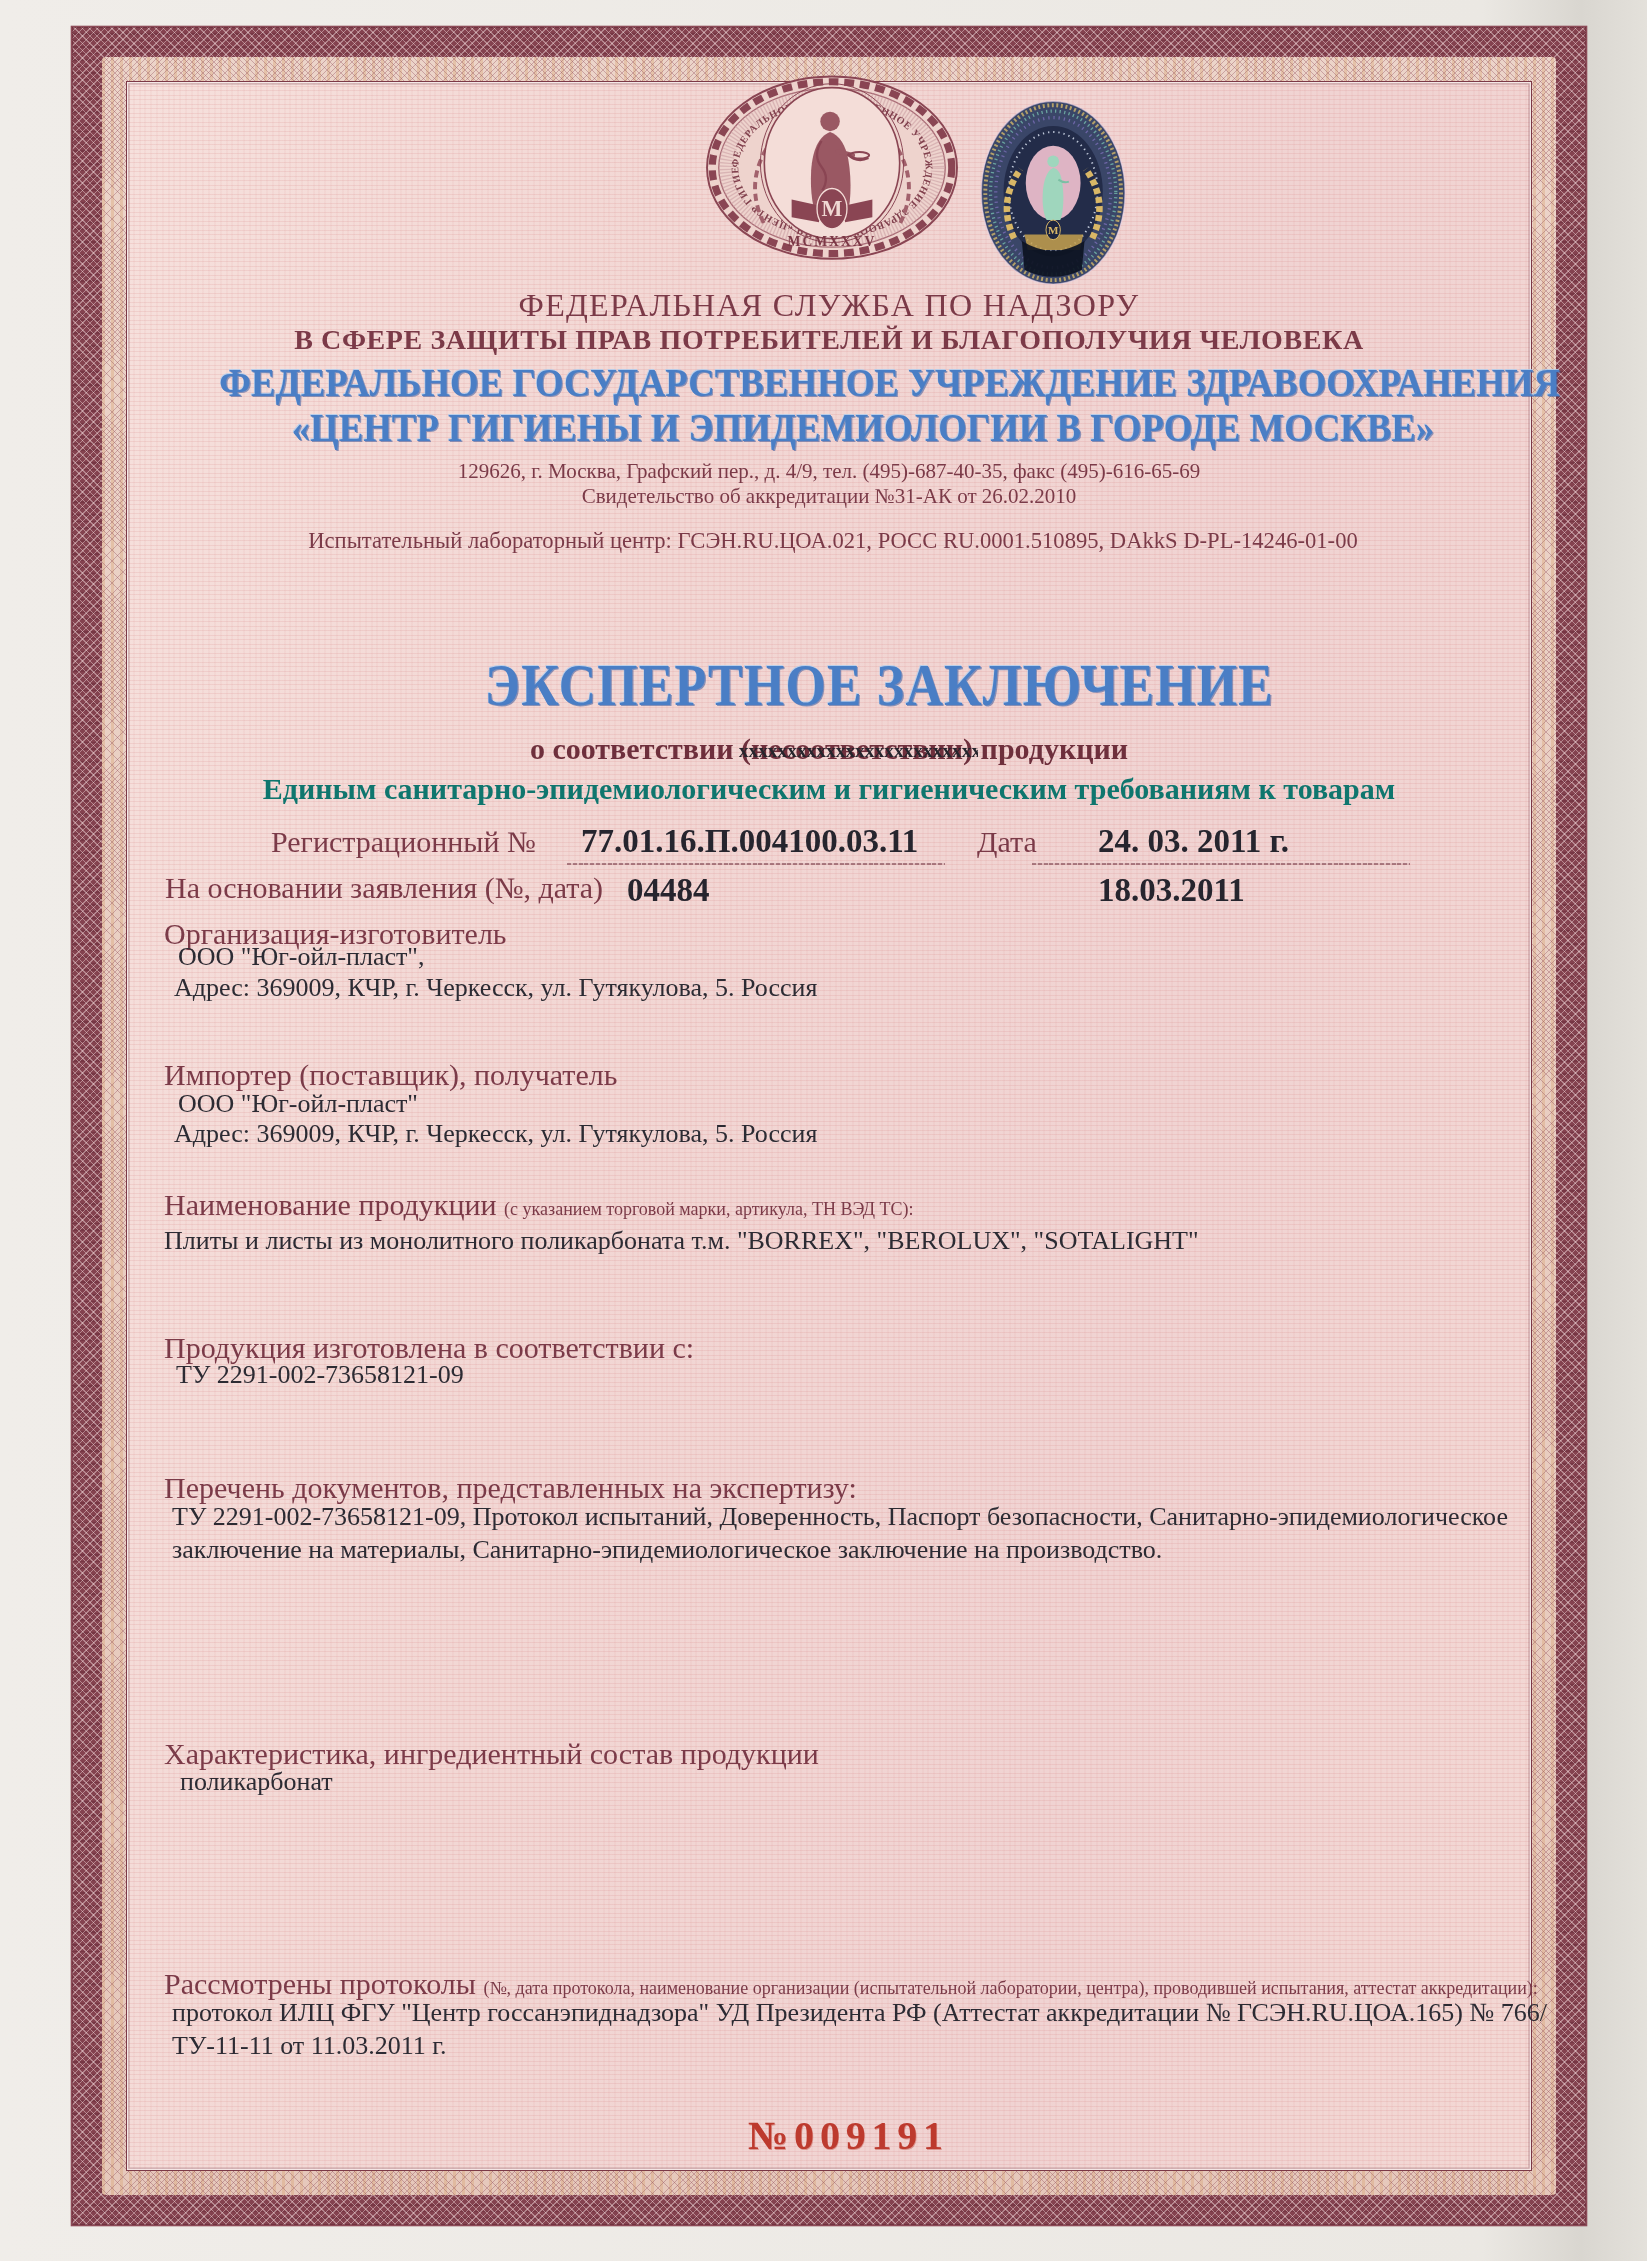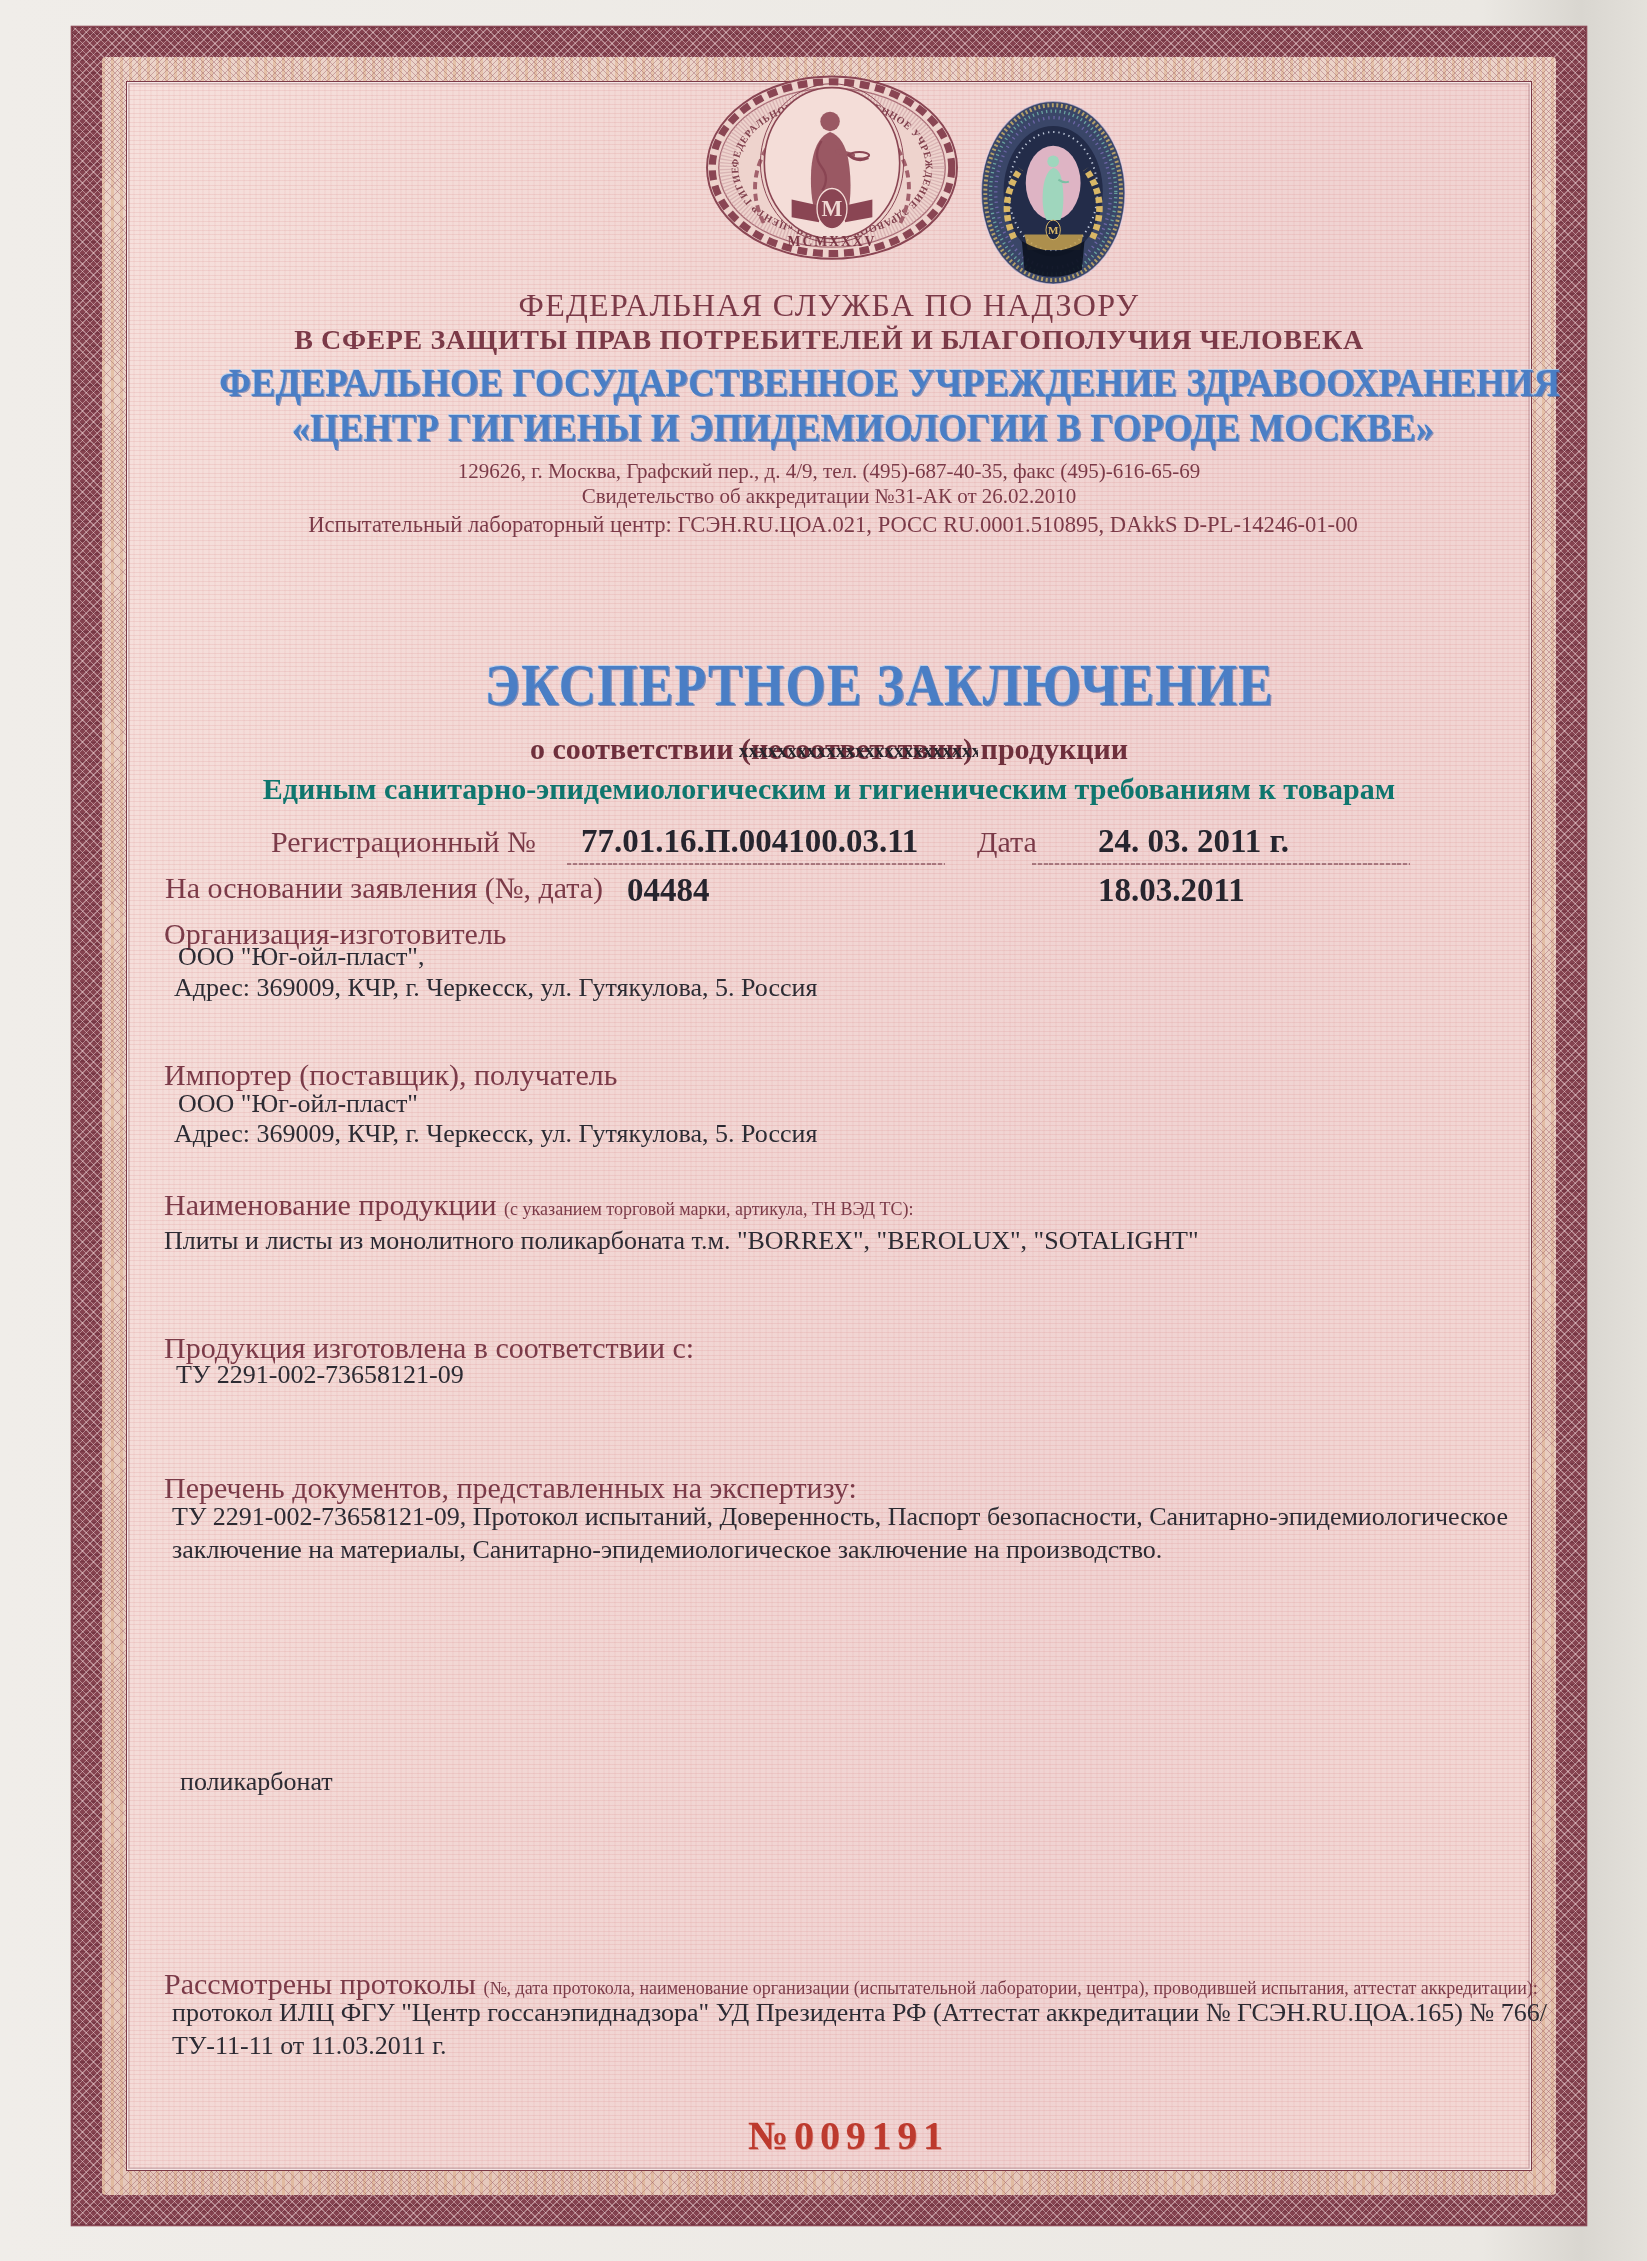--- a/index.html
+++ b/index.html
@@ -133,21 +133,21 @@
     <text x="112" y="206" text-anchor="middle" font-size="17" fill="#d9b766" font-weight="bold">M</text>
     <path d="M64,216 q48,30 96,0 L156,260 q-44,22 -88,0 Z" fill="#0d1322" opacity=".92"></path>
   </svg>
 
   <div class="abs ctr maroon hdr1" style="top:287px;">ФЕДЕРАЛЬНАЯ СЛУЖБА ПО НАДЗОРУ</div>
   <div class="abs ctr maroon hdr2" style="top:324px;">В СФЕРЕ ЗАЩИТЫ ПРАВ ПОТРЕБИТЕЛЕЙ И БЛАГОПОЛУЧИЯ  ЧЕЛОВЕКА</div>
   <div class="abs ctr blue bigblue" style="top:359px;"><span>ФЕДЕРАЛЬНОЕ ГОСУДАРСТВЕННОЕ УЧРЕЖДЕНИЕ ЗДРАВООХРАНЕНИЯ</span></div>
   <div class="abs ctr blue bigblue" style="top:404px;"><span>«ЦЕНТР ГИГИЕНЫ И ЭПИДЕМИОЛОГИИ В ГОРОДЕ МОСКВЕ»</span></div>
   <div class="abs ctr maroon addr" style="top:459px;">129626, г. Москва, Графский пер., д. 4/9,  тел. (495)-687-40-35, факс (495)-616-65-69</div>
   <div class="abs ctr maroon addr" style="top:484px;">Свидетельство об аккредитации №31-АК от 26.02.2010</div>
-  <div class="abs ctr maroon lab" style="top:512px;padding-left:8px;">Испытательный лабораторный центр:  ГСЭН.RU.ЦОА.021,  РОСС RU.0001.510895,  DAkkS  D-PL-14246-01-00</div>
+  <div class="abs ctr maroon lab" style="top:528px;padding-left:8px;">Испытательный лабораторный центр:  ГСЭН.RU.ЦОА.021,  РОСС RU.0001.510895,  DAkkS  D-PL-14246-01-00</div>
 
   <div class="abs ctr blue title-main" style="top:651px; padding-left:32px;"><span>ЭКСПЕРТНОЕ ЗАКЛЮЧЕНИЕ</span></div>
   <div class="abs ctr subttl" style="top:732px;"><span>о соответствии </span><span class="struck"><span>(несоответствии)</span><span class="sx">ххххххххххххххххххххххххххх</span></span><span> продукции</span></div>
   <div class="abs ctr sub2" style="top:772px;">Единым санитарно-эпидемиологическим и гигиеническим требованиям к товарам</div>
 
   <div class="abs label" style="left:271px; top:825px;">Регистрационный №</div>
   <div class="abs valb" style="left:581px; top:823px;">77.01.16.П.004100.03.11</div>
   <div class="abs label" style="left:977px; top:825px;">Дата</div>
   <div class="abs valb" style="left:1098px; top:823px;">24. 03. 2011 г.</div>
   <div class="rule" style="left:567px; top:863px; width:378px;"></div>
@@ -167,20 +167,21 @@
 
   <div class="abs label" style="left:164px; top:1188px;"><span>Наименование продукции </span><span class="note">(с указанием торговой марки, артикула, ТН ВЭД ТС):</span></div>
   <div class="abs val" style="left:164px; top:1226px;">Плиты и листы из монолитного поликарбоната т.м. "BORREX",  "BEROLUX",  "SOTALIGHT"</div>
 
   <div class="abs label" style="left:164px; top:1331px;">Продукция изготовлена в соответствии с:</div>
   <div class="abs val" style="left:176px; top:1360px;">ТУ 2291-002-73658121-09</div>
 
   <div class="abs label" style="left:164px; top:1471px;">Перечень документов, представленных на экспертизу:</div>
   <div class="abs val wrapblock" style="left:172px; top:1501px; width:1369px;">ТУ 2291-002-73658121-09,  Протокол испытаний,  Доверенность,  Паспорт безопасности,  Санитарно-эпидемиологическое заключение на материалы,  Санитарно-эпидемиологическое заключение на производство.</div>
 
+  <div class="abs label" style="left:164px; top:1737px;">Характеристика, ингредиентный состав продукции</div>
   <div class="abs val" style="left:180px; top:1767px;">поликарбонат</div>
 
   <div class="abs label" style="left:164px; top:1967px;"><span>Рассмотрены протоколы </span><span class="note">(№, дата протокола, наименование организации (испытательной лаборатории, центра), проводившей испытания, аттестат аккредитации):</span></div>
   <div class="abs val wrapblock" style="left:172px; top:1997px; width:1376px;">протокол ИЛЦ ФГУ "Центр госсанэпиднадзора" УД Президента РФ (Аттестат аккредитации № ГСЭН.RU.ЦОА.165) № 766/ТУ-11-11 от 11.03.2011 г.</div>
 
   <div class="abs ctr serial" style="top:2112px; padding-left:39px;">№009191</div>
 
 
 </div>
 

